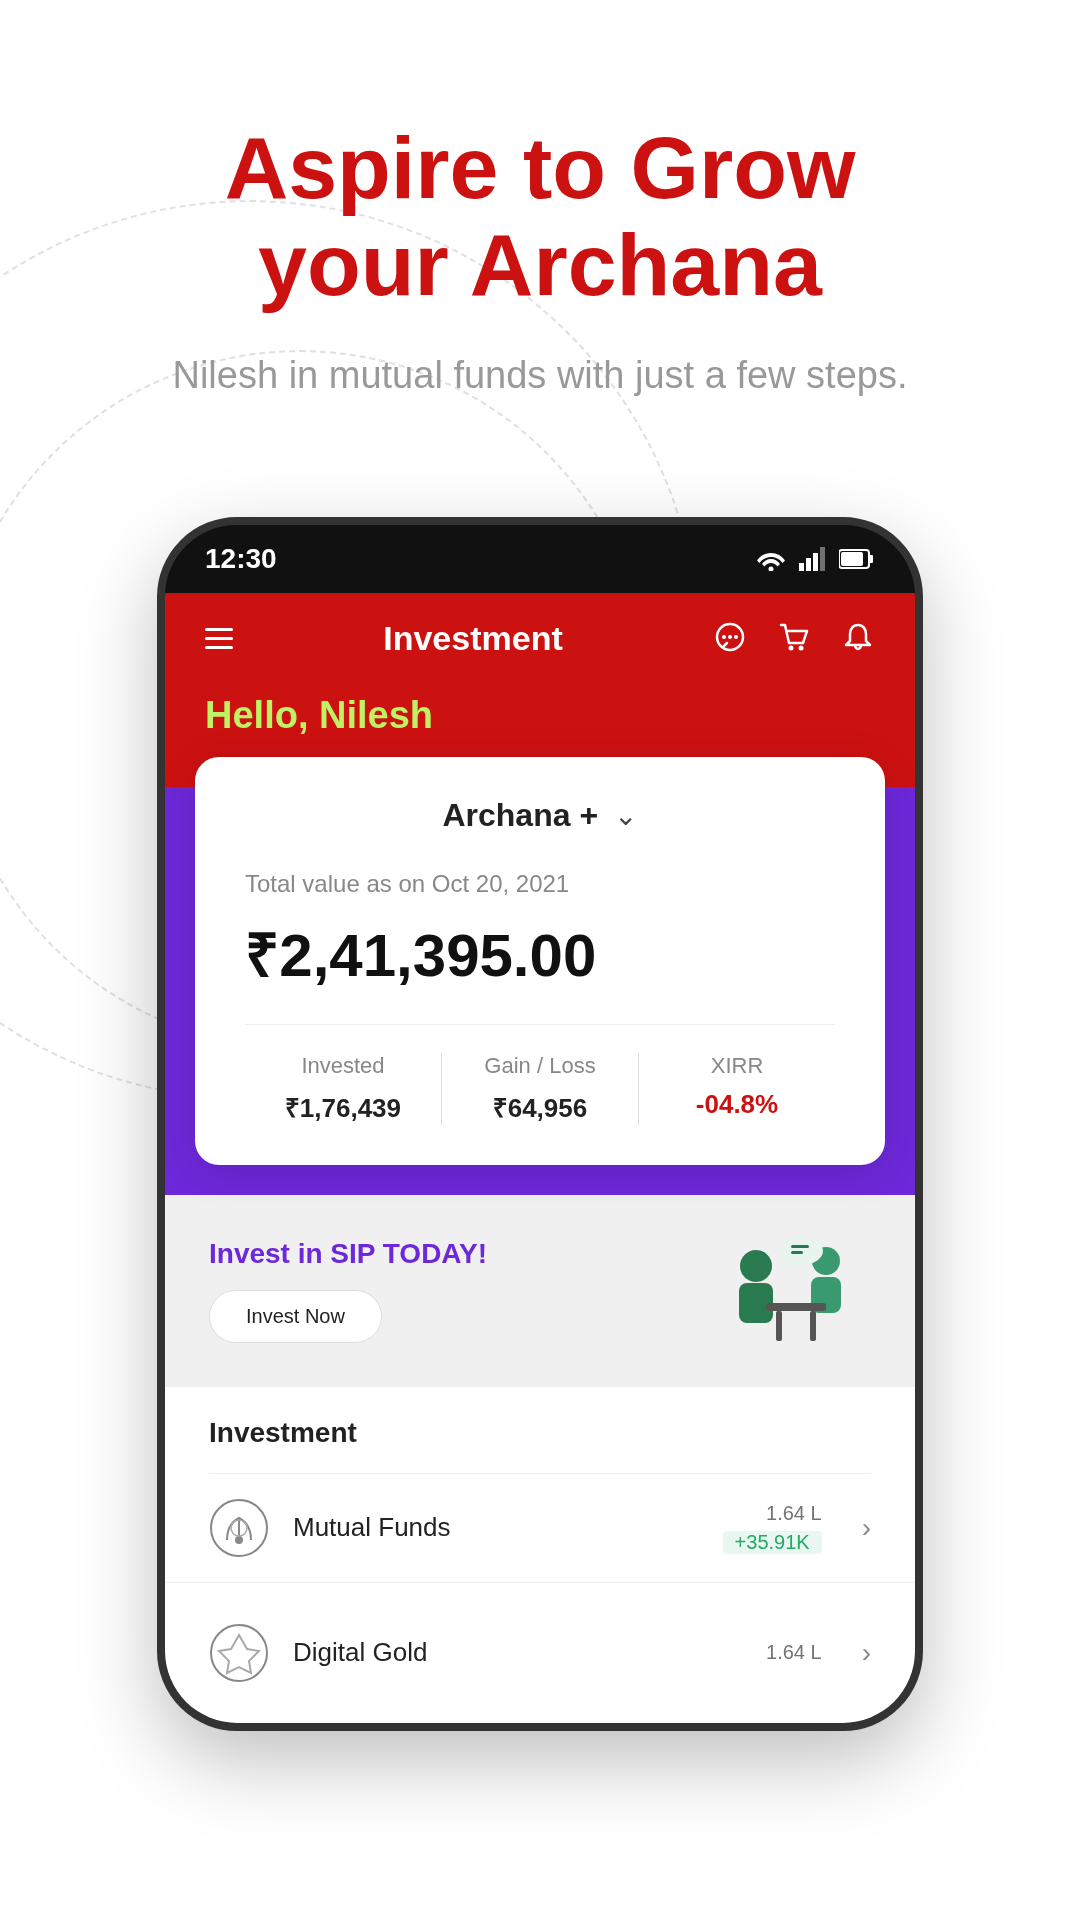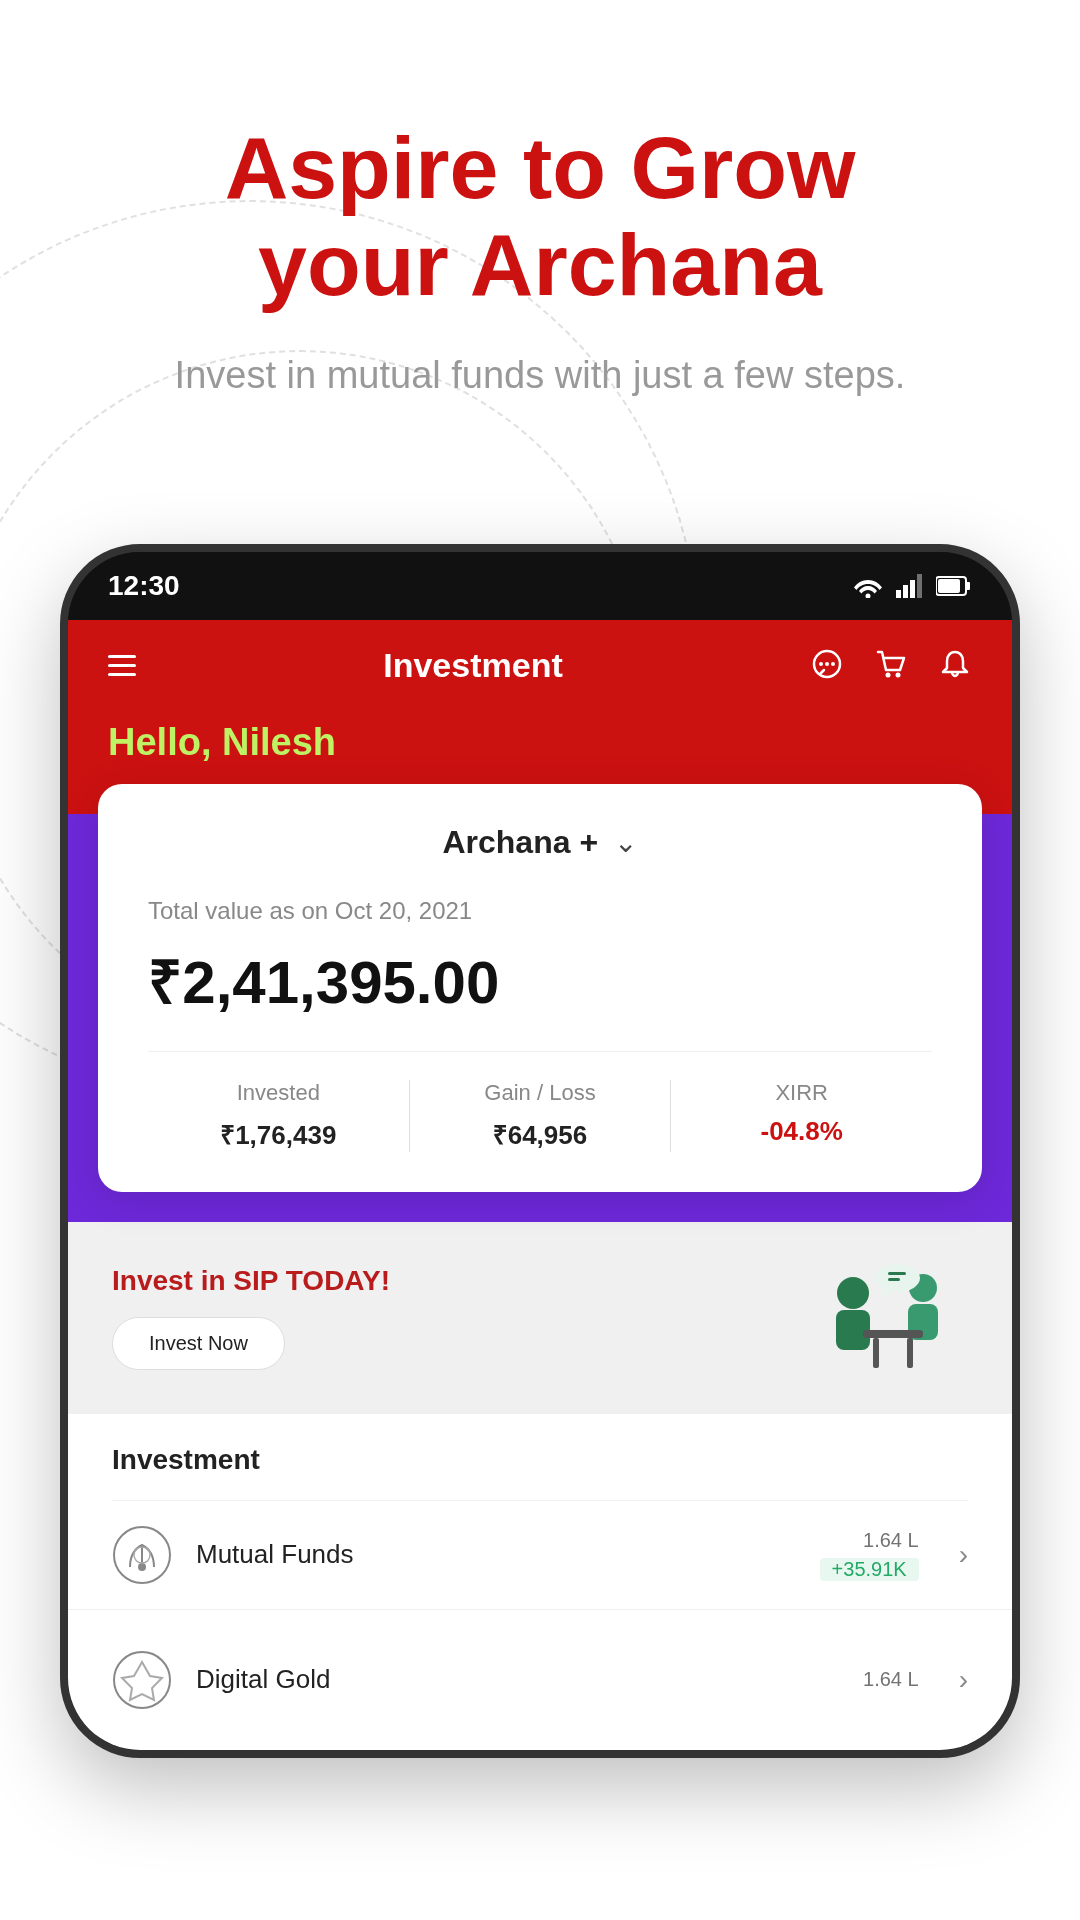--- a/index.html
+++ b/index.html
@@ -59,22 +59,22 @@
     }
     .hero-subtitle {
       font-size: 38px;
       color: #999999;
       font-weight: 400;
     }
 
     
     .phone-wrapper {
       position: relative;
-      width: 960px;
-      margin-top: 87px;
+      width: 766px;
+      margin-top: 60px;
     }
 
     
     .phone-frame {
       width: 100%;
       background: #1a1a1a;
       border-radius: 80px;
       overflow: hidden;
       border: 8px solid #333;
       position: relative;
@@ -214,21 +214,21 @@
       margin: 0 0;
       padding: 36px 44px;
       display: flex;
       align-items: center;
       justify-content: space-between;
     }
     .sip-left {}
     .sip-title {
       font-size: 28px;
       font-weight: 700;
-      color: #b91c1c;
+      color: #6d28d9;
       margin-bottom: 20px;
       text-align: center;
     }
     .invest-now-btn {
       background: white;
       border: 1px solid #ddd;
       border-radius: 30px;
       padding: 14px 36px;
       font-size: 20px;
       font-weight: 500;
@@ -317,21 +317,21 @@
   <div class="bg-circle bg-circle-2"></div>
 </div>
 
 <div class="content">
 
   <div class="hero-section">
     <h1 class="hero-title">
       <span>Aspire to Grow</span><br>
       <span>your Archana</span>
     </h1>
-    <p class="hero-subtitle">Invest in mutual funds with just a few steps.</p>
+    <p class="hero-subtitle">Nilesh in mutual funds with just a few steps.</p>
   </div>
 
   <div class="phone-wrapper">
 
     <div class="phone-frame">
 
       <div class="phone-status-bar">
         <span class="time">12:30</span>
         <div class="phone-status-icons">
 

